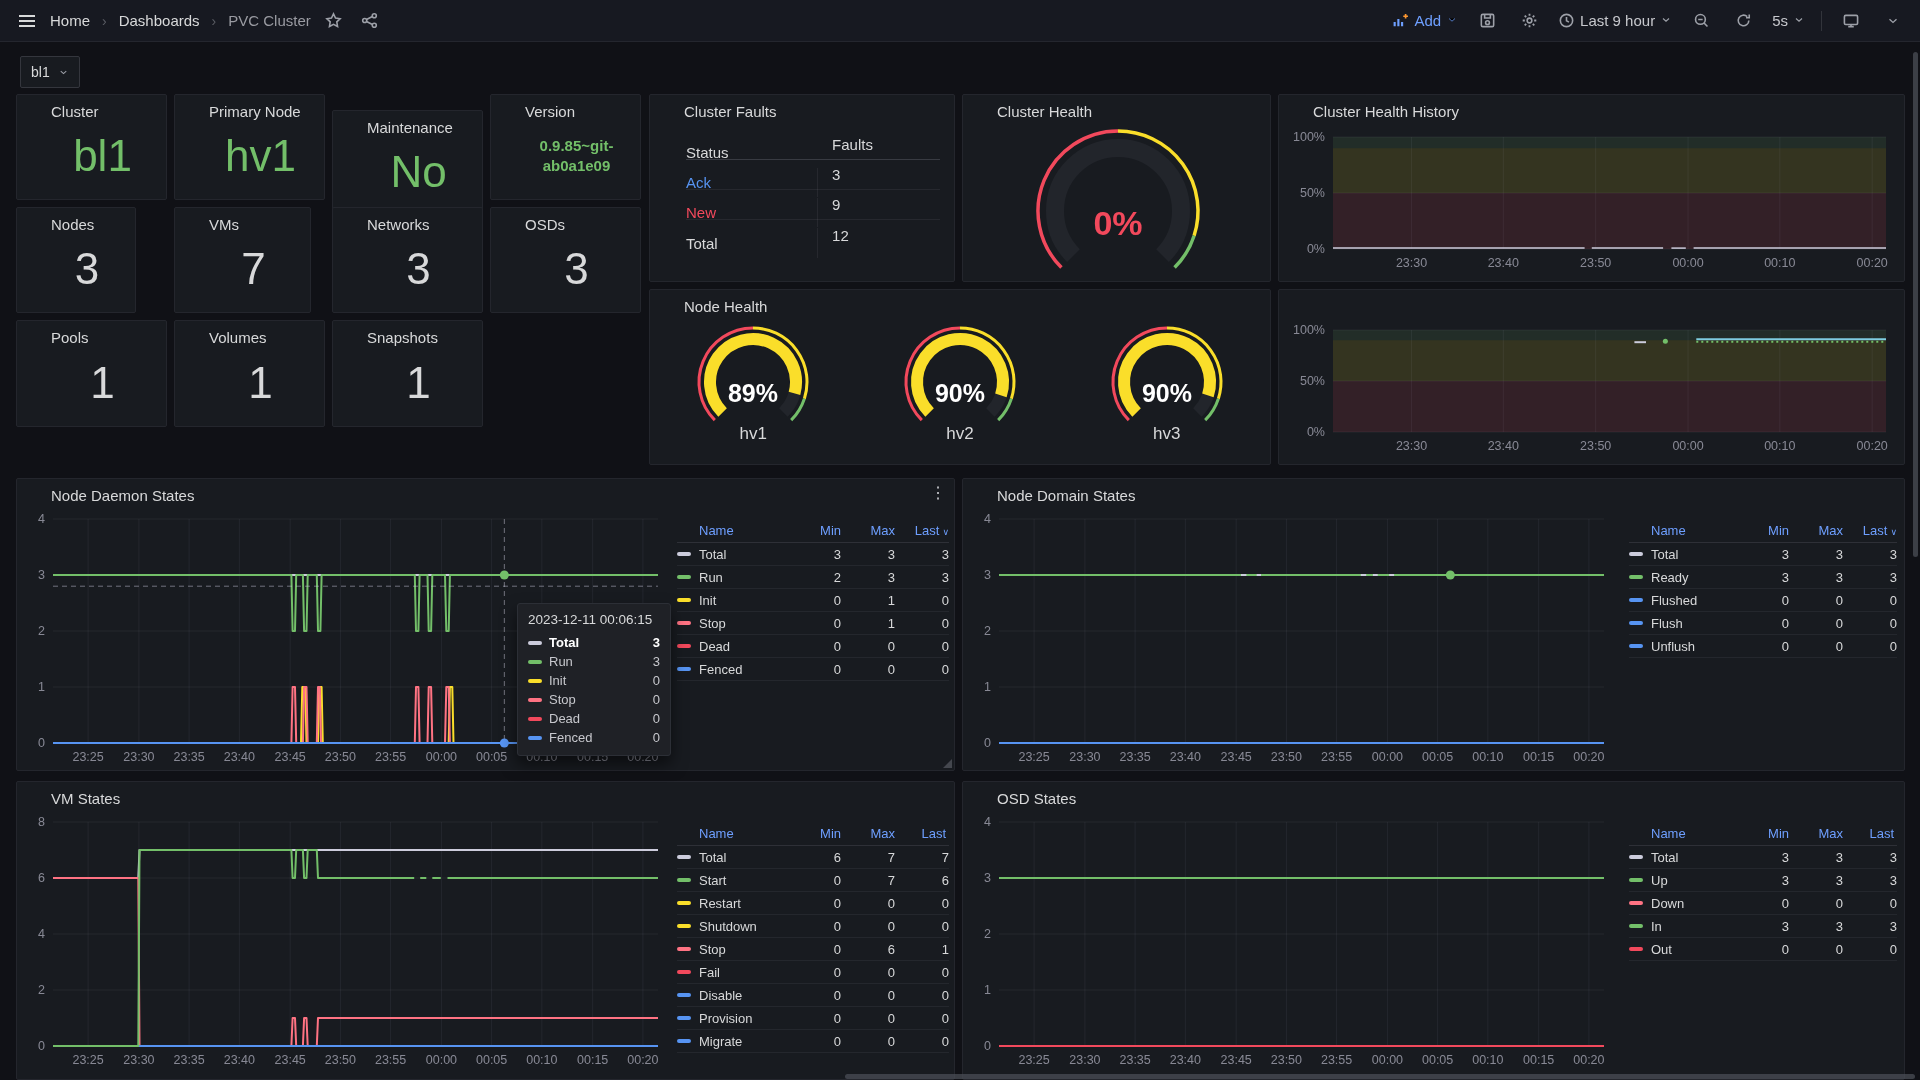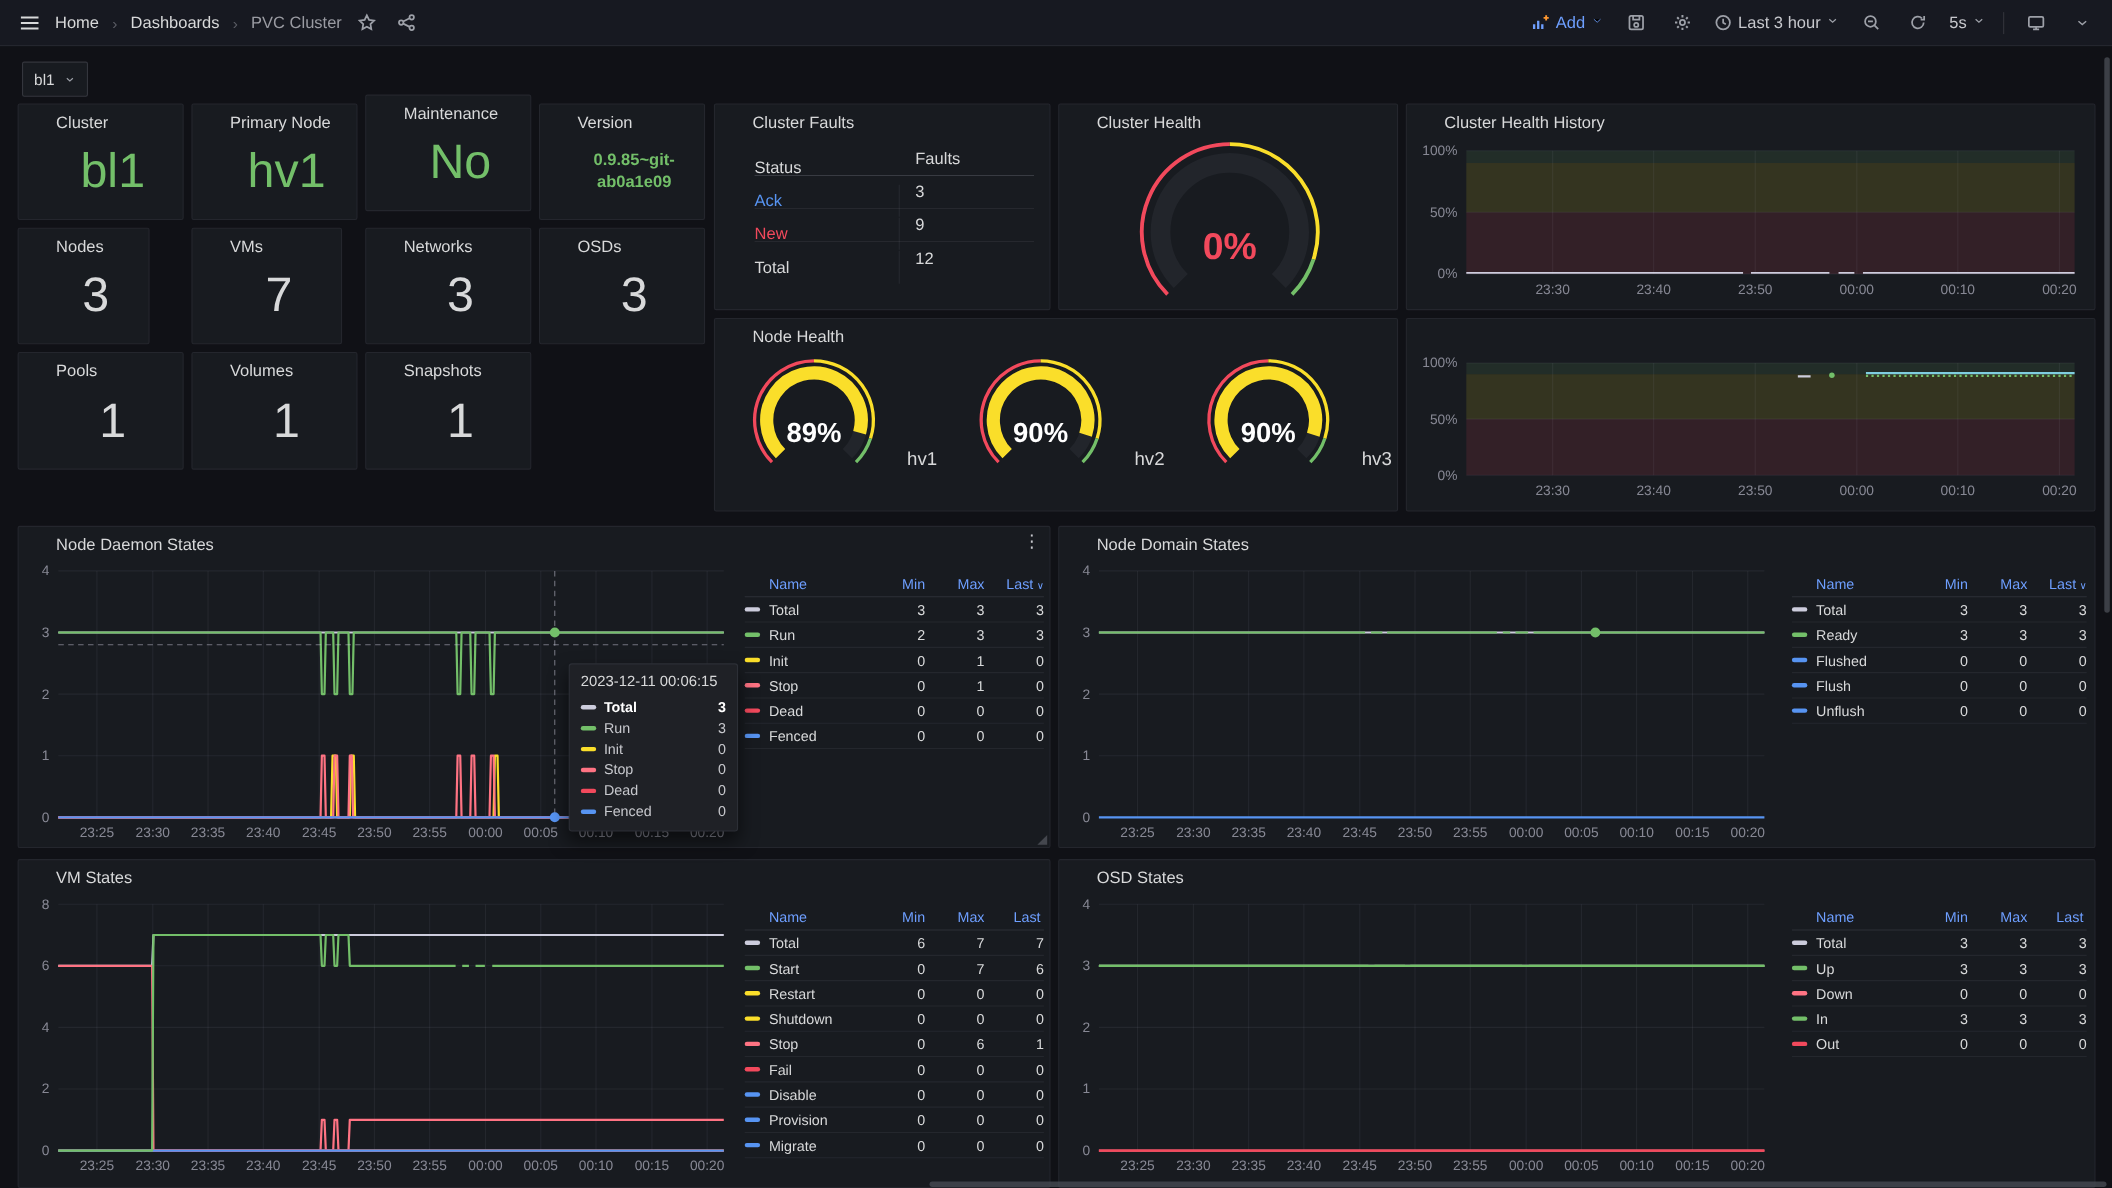--- a/index.html
+++ b/index.html
@@ -52,21 +52,21 @@
   .ft-header, .ft-row { display:flex; height:30px; align-items:center; }
   .ft-header { color:#d8d9da; border-bottom:1px solid rgba(204,204,220,0.18); }
   .ft-row { border-bottom:1px solid rgba(204,204,220,0.08); }
   .ft-row:last-child { border-bottom:none; }
   .ft-header span:first-child, .ft-status { width:52%;margin-top:16px; }
   .ft-row .ft-status { border-right:1px solid rgba(204,204,220,0.08); height:100%; display:flex; align-items:center; }
   .ft-val { padding-left:14px; color:#d8d9da; }
 
   
   .gauge-row { position:absolute; left:0; top:28px; width:100%; display:flex; justify-content:space-around; }
-  .node-gauge { display:flex; align-items:flex-end; }
+  .node-gauge { display:flex; flex-direction:column; align-items:center; }
   .gauge-label { text-align:center; font-size:17px; color:#d8d9da; margin-top:-4px; }
 
   
   .chart-mount { position:absolute; }
 
   
   .legend { position:absolute; font-size:13px; color:#d8d9da; }
   .lg-head, .lg-row { display:flex; align-items:center; }
   .lg-head { height:24px; color:#6e9fff; font-weight:500; border-bottom:1px solid rgba(204,204,220,0.12); }
   .lg-row { height:23px; border-bottom:1px solid rgba(204,204,220,0.07); }
@@ -144,21 +144,21 @@
         <svg width="17" height="17" viewBox="0 0 16 16">
             <circle cx="8" cy="8" r="2.2"></circle>
             <path d="M8 1.6v2M8 12.4v2M1.6 8h2M12.4 8h2M3.5 3.5l1.4 1.4M11.1 11.1l1.4 1.4M12.5 3.5l-1.4 1.4M4.9 11.1l-1.4 1.4" stroke-width="1.7"></path>
           </svg>
       </span>
       <div class="nav-group">
         <svg width="17" height="17" viewBox="0 0 16 16" style="stroke:#9da0a8;fill:none;stroke-width:1.5">
             <circle cx="8" cy="8" r="5.8"></circle>
             <path d="M8 4.8v3.4l2.3 1.3"></path>
           </svg>
-        <span class="nav-text">Last 3 hour</span>
+        <span class="nav-text">Last 9 hour</span>
         <span class="caret"><svg width="12" height="12" viewBox="0 0 16 16" style="stroke:#9da0a8;fill:none;stroke-width:1.5">
               <path d="M4 6l4 3.6L12 6"></path>
             </svg></span>
       </div>
       <span class="icon-btn">
         <svg width="17" height="17" viewBox="0 0 16 16">
             <circle cx="7" cy="7" r="4.6"></circle>
             <path d="M10.4 10.4l3.2 3.2M4.9 7h4.2"></path>
           </svg>
       </span>
@@ -197,21 +197,21 @@
   </div>
 
   <section class="panel" style="left:16px;top:94px;width:151px;height:106px">
     <h2 class="panel-title">Cluster</h2>
     <div class="stat-value lg" style="color: rgb(115, 191, 105);">bl1</div>
   </section>
   <section class="panel" style="left:174px;top:94px;width:151px;height:106px">
     <h2 class="panel-title">Primary Node</h2>
     <div class="stat-value lg" style="color: rgb(115, 191, 105);">hv1</div>
   </section>
-  <section class="panel" style="left:332px;top:86px;width:151px;height:106px">
+  <section class="panel" style="left:332px;top:110px;width:151px;height:106px">
     <h2 class="panel-title">Maintenance</h2>
     <div class="stat-value lg" style="color: rgb(115, 191, 105);">No</div>
   </section>
   <section class="panel" style="left:490px;top:94px;width:151px;height:106px">
     <h2 class="panel-title">Version</h2>
     <div class="stat-value sm" style="color: rgb(115, 191, 105);">0.9.85~git-ab0a1e09</div>
   </section>
 
   <section class="panel" style="left:16px;top:207px;width:120px;height:106px">
     <h2 class="panel-title">Nodes</h2>

